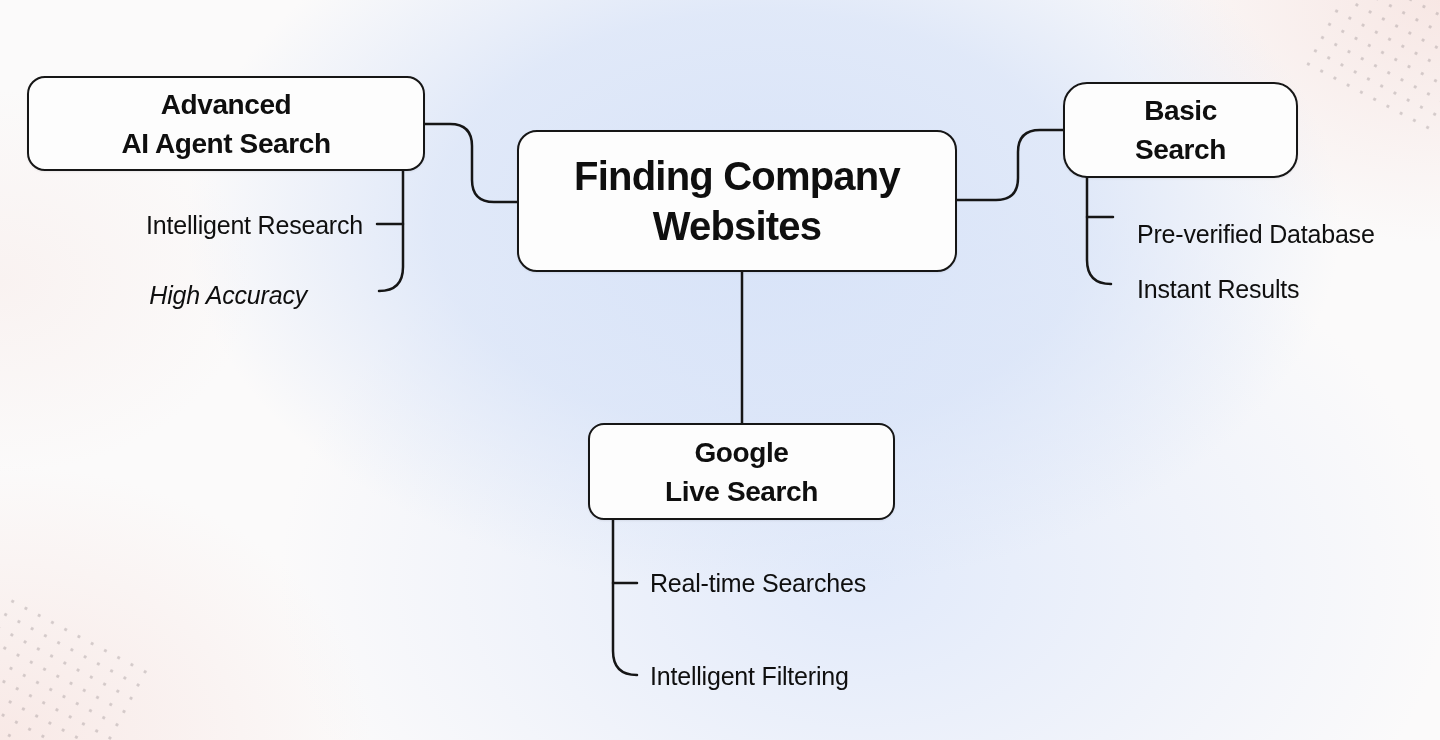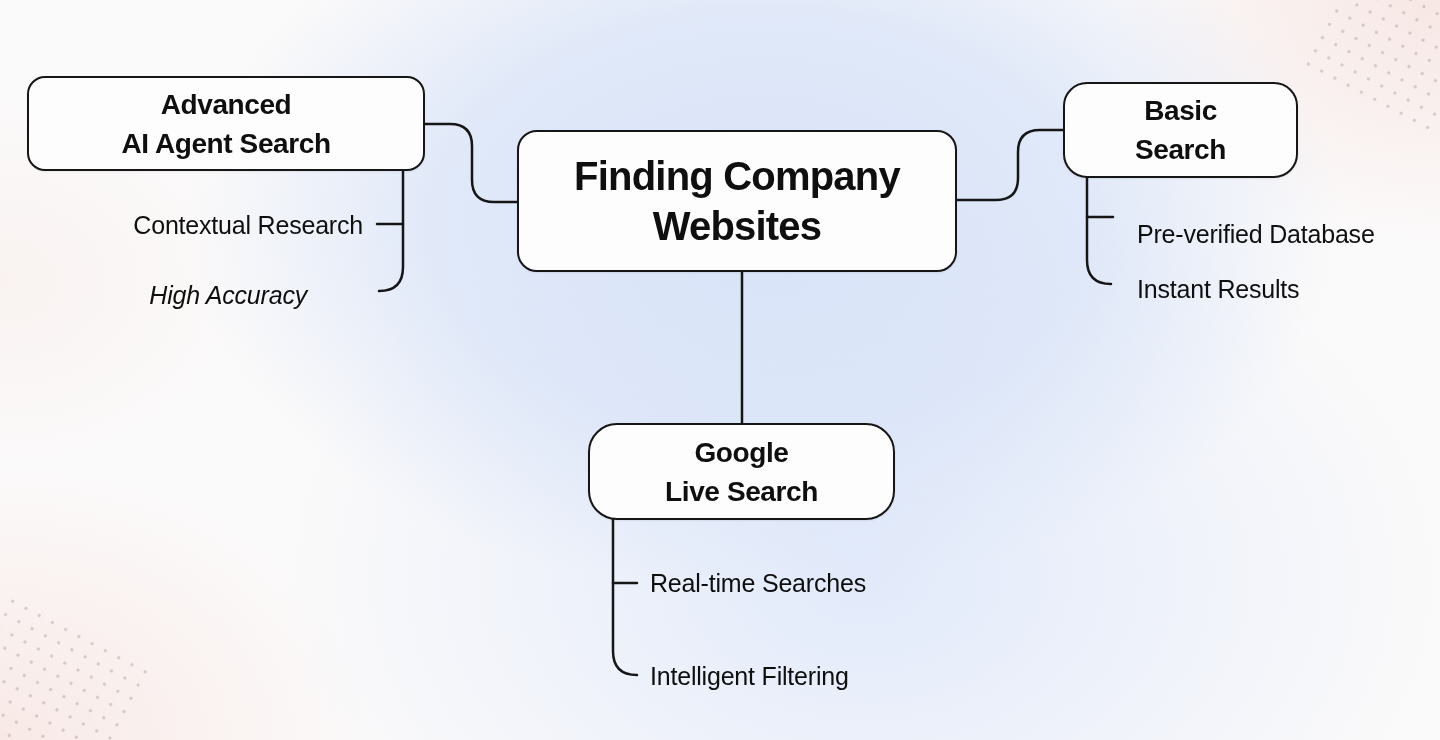--- a/index.html
+++ b/index.html
@@ -40,21 +40,21 @@
     color:var(--text,#0f0f0f);
     font-weight:bold;
     letter-spacing:-0.4px;
     box-shadow:0 1px 2px rgba(20,20,40,0.08);
   }
   .node .line{display:block; white-space:nowrap;}
 
   .node-advanced{left:27px; top:76px;  width:398px; height:95px;  border-radius:18px; font-size:28px; line-height:39px;}
   .node-root    {left:517px; top:130px; width:440px; height:142px; border-radius:20px; font-size:40px; line-height:50px; letter-spacing:-0.8px;}
   .node-basic   {left:1063px; top:82px; width:235px; height:96px;  border-radius:24px; font-size:28px; line-height:39px;}
-  .node-google  {left:588px; top:423px; width:307px; height:97px;  border-radius:29px; font-size:28px; line-height:39px;}
+  .node-google  {left:588px; top:423px; width:307px; height:97px;  border-radius:16px; font-size:28px; line-height:39px;}
 
   .leaf{
     position:absolute;
     font-size:25px;
     line-height:30px;
     color:var(--text,#0f0f0f);
     white-space:nowrap;
     letter-spacing:-0.2px;
   }
   .leaf.align-right{text-align:right;}
@@ -114,21 +114,21 @@
   <div class="node node-basic">
     <span class="line">Basic</span>
     <span class="line">Search</span>
   </div>
 
   <div class="node node-google">
     <span class="line">Google</span>
     <span class="line">Live Search</span>
   </div>
 
-  <div class="leaf align-right leaf-contextual">Contextual Research</div>
+  <div class="leaf align-right leaf-contextual">Intelligent Research</div>
   <div class="leaf align-right leaf-accuracy">High Accuracy</div>
 
   <div class="leaf leaf-preverified">Pre-verified Database</div>
   <div class="leaf leaf-instant">Instant Results</div>
 
   <div class="leaf leaf-realtime">Real-time Searches</div>
   <div class="leaf leaf-filtering">Intelligent Filtering</div>
 
 </div>
 

